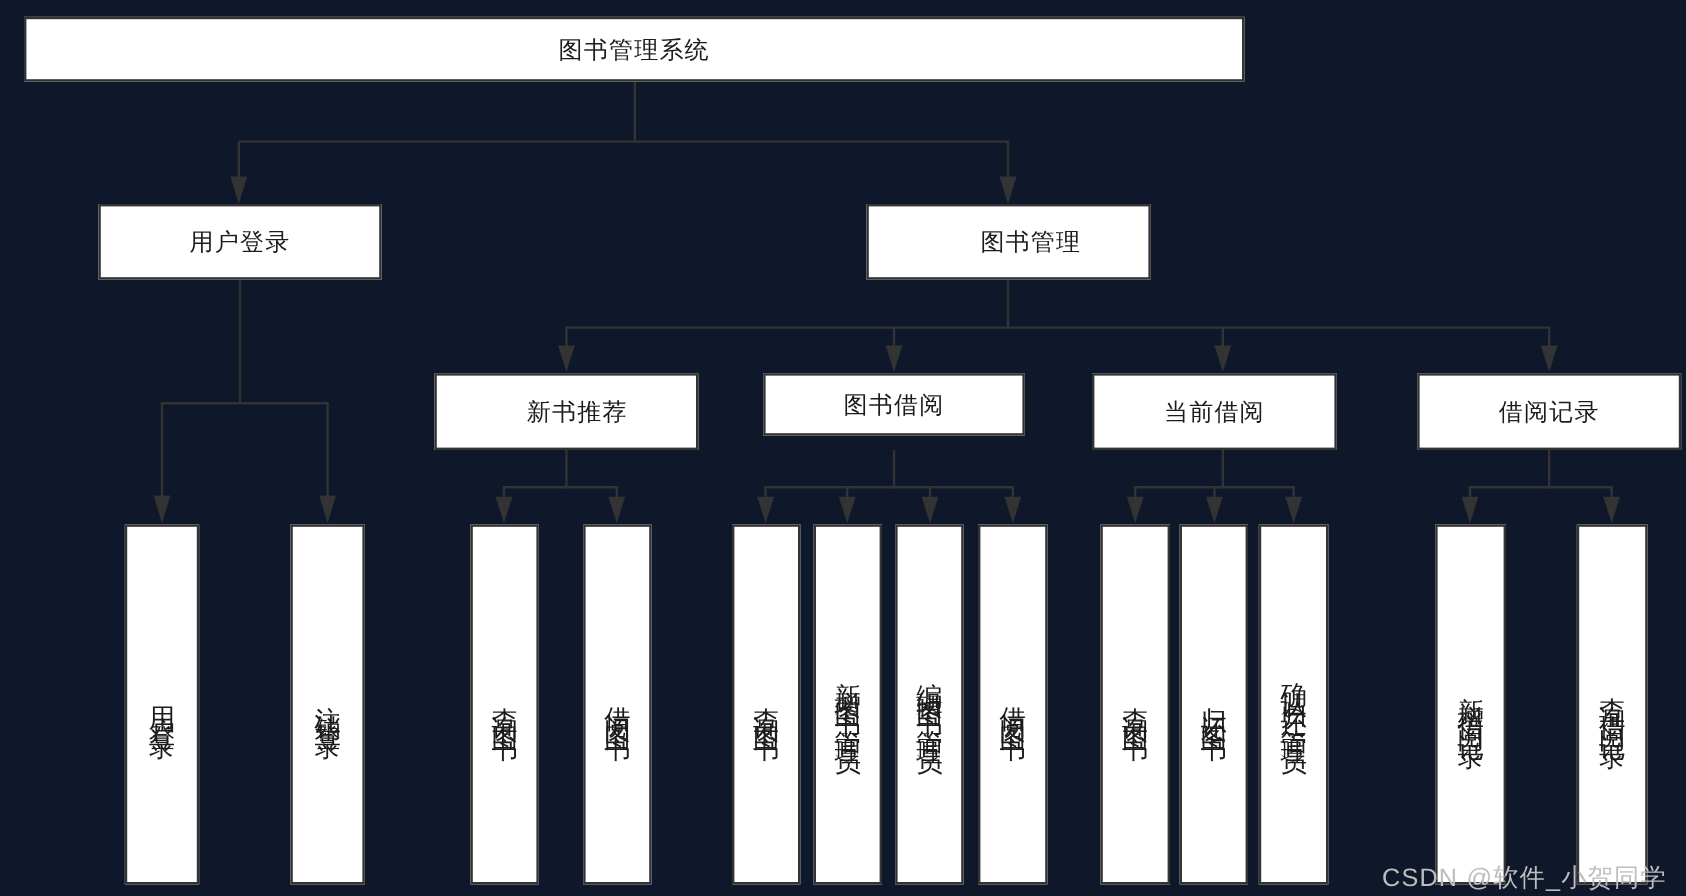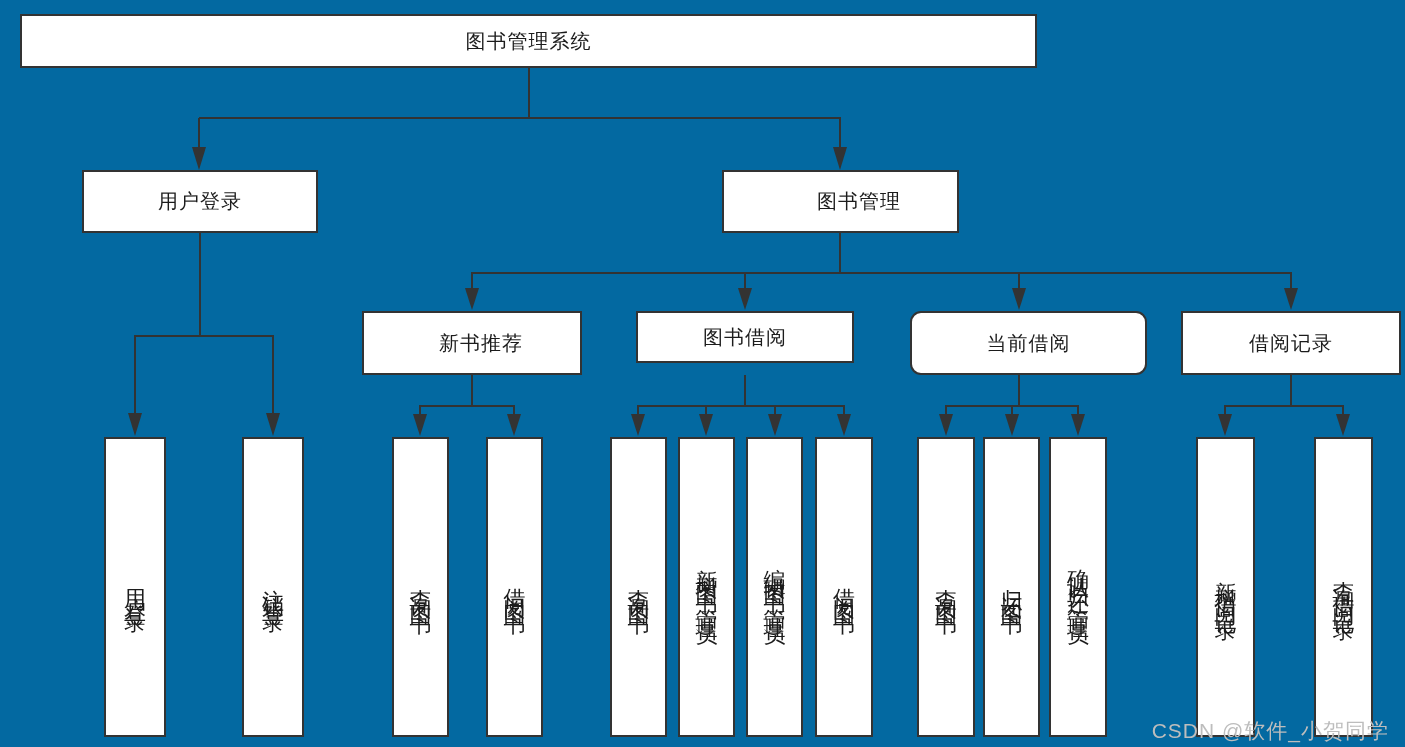--- a/index.html
+++ b/index.html
@@ -1,19 +1,19 @@
 <!DOCTYPE html>
 <html><head>
 <meta charset="utf-8">
 <style>
   html,body{margin:0;padding:0;background:#ffffff;}
   .canvas{
     position:relative;
     width:1405px;height:747px;
-    background:#0369a1;
+    background:#0f172a;
     font-family:"Liberation Sans","DejaVu Sans",sans-serif;
     overflow:hidden;
   }
   .wires{position:absolute;left:0;top:0;width:1405px;height:747px;}
   .node{
     position:absolute;
     box-sizing:border-box;
     border:2px solid #333333;
     background:#ffffff;
     display:flex;align-items:center;justify-content:center;
@@ -125,21 +125,21 @@
   <div class="node" style="left:722px;top:170px;width:237px;height:63px;padding-left:37px;">
     <span>图书管理</span>
   </div>
 
   <div class="node" style="left:362px;top:311px;width:220px;height:64px;padding-left:18px;">
     <span>新书推荐</span>
   </div>
   <div class="node" style="left:636px;top:311px;width:218px;height:52px;">
     <span>图书借阅</span>
   </div>
-  <div class="node" style="left:910px;top:311px;width:237px;height:64px;border-radius:11px;">
+  <div class="node" style="left:910px;top:311px;width:204px;height:64px;">
     <span>当前借阅</span>
   </div>
   <div class="node" style="left:1181px;top:311px;width:220px;height:64px;">
     <span>借阅记录</span>
   </div>
 
   <div class="node v" style="left:104px;top:437px;width:62px;height:300px;">
     <span>用户登录</span>
   </div>
   <div class="node v" style="left:242px;top:437px;width:62px;height:300px;">

